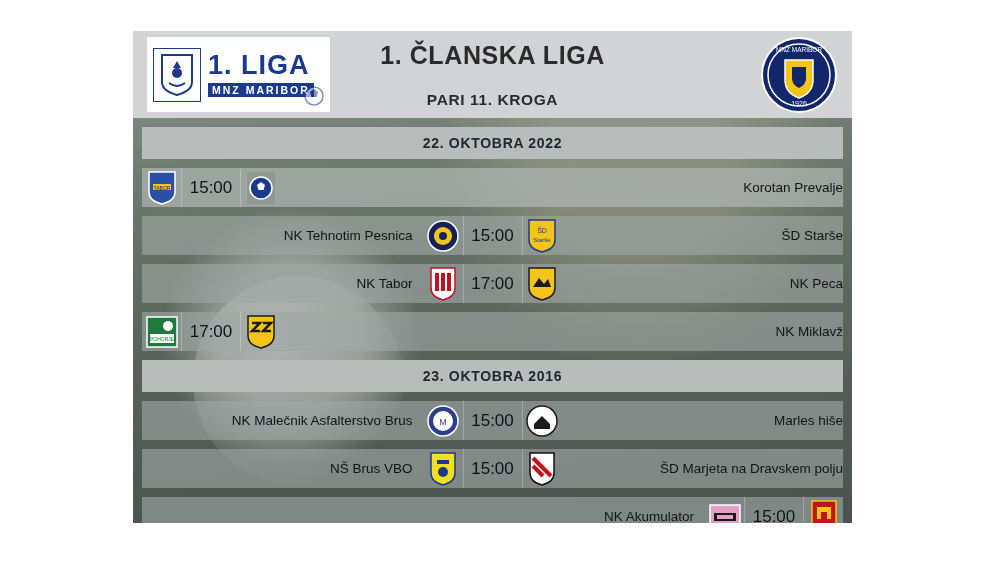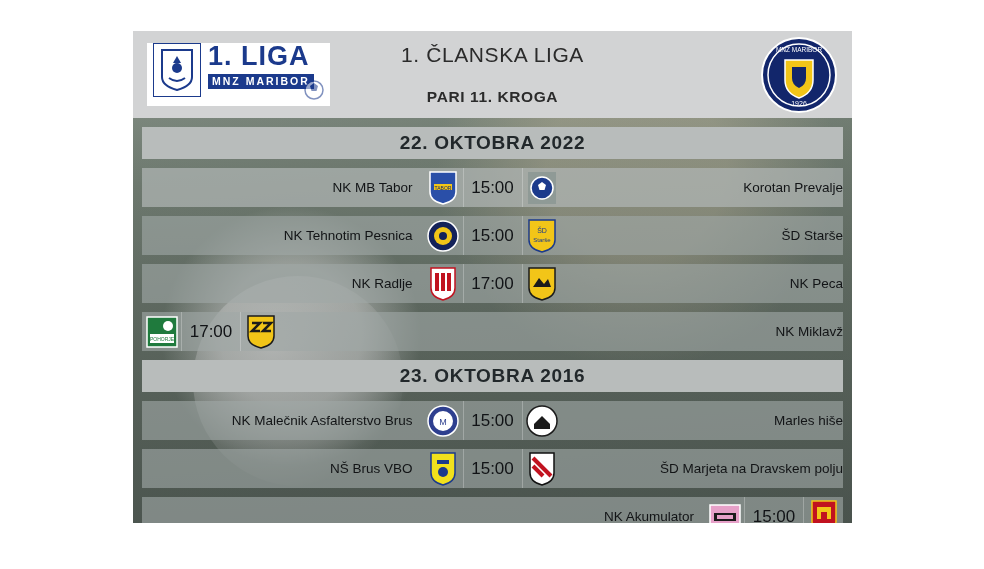--- a/index.html
+++ b/index.html
@@ -59,41 +59,41 @@
     padding: 0 14px;
     box-sizing: border-box;
   }
   .header-center {
     position: absolute;
     left: 0; right: 0;
     text-align: center;
     pointer-events: none;
   }
   .header-title {
-    font-size: 21px;
-    font-weight: normal;
+    font-size: 25px;
+    font-weight: bold;
     color: #2b2b2b;
     letter-spacing: 0.6px;
   }
   .header-sub {
     margin-top: 21px;
     font-size: 15.5px;
     font-weight: bold;
     color: #2b2b2b;
     letter-spacing: 0.6px;
   }
 
   
   .logo-left {
     position: relative;
     width: 183px;
-    height: 63px;
+    height: 75px;
     background: #ffffff;
     display: flex;
-    align-items: flex-start;
+    align-items: center;
     z-index: 2;
   }
   .ll-badge {
     width: 46px; height: 52px;
     margin-left: 6px;
     background: #ffffff;
     border: 1px solid #1b3a8c;
     display: flex; align-items: center; justify-content: center;
   }
   .ll-badge svg { display:block; }
@@ -130,21 +130,21 @@
 
   .date-bar {
     position: relative;
     margin: 9px 9px 0 9px;
     height: 32px;
     background: #b8bcbb;
     display: flex;
     align-items: center;
     justify-content: center;
     color: #22282b;
-    font-size: 19px;
+    font-size: 14px;
     font-weight: bold;
     letter-spacing: 0.7px;
   }
 
   .match {
     position: relative;
     margin: 9px 9px 0 9px;
     height: 39px;
     background: rgba(160,168,166,0.62);
     display: flex;
@@ -226,21 +226,20 @@
         <path d="M32 31 h14 v11 q0 7 -7 10 q-7 -3 -7 -10 z" fill="#12266b"></path>
         <text x="39" y="16" font-size="6.5" fill="#ffffff" text-anchor="middle" font-family="Liberation Sans, sans-serif">MNZ MARIBOR</text>
         <text x="39" y="70" font-size="7" fill="#ffffff" text-anchor="middle" font-family="Liberation Sans, sans-serif">1926</text>
       </svg>
     </div>
   </div>
 
   <div class="date-bar">22. OKTOBRA 2022</div>
 
   <div class="match light">
-    <div class="home-name">NK MB Tabor</div>
     <div class="crest">
       <svg width="30" height="34" viewBox="0 0 30 34">
           <path d="M2 1 h26 v20 q0 9 -13 12 q-13 -3 -13 -12 z" fill="#2a4fa8" stroke="#ffffff" stroke-width="1.5"></path>
           <rect x="6" y="13" width="18" height="6" fill="#f2c518"></rect>
           <text x="15" y="18.5" font-size="5" fill="#12266b" text-anchor="middle" font-family="Liberation Sans, sans-serif">TABOR</text>
         </svg>
     </div>
     <div class="time">15:00</div>
     <div class="crest">
       <svg width="30" height="34" viewBox="0 0 30 34">
@@ -266,21 +265,21 @@
       <svg width="30" height="34" viewBox="0 0 30 34">
           <path d="M2 1 h26 v20 q0 9 -13 12 q-13 -3 -13 -12 z" fill="#f2c518" stroke="#1b3a8c" stroke-width="1.5"></path>
           <text x="15" y="14" font-size="7" fill="#1b3a8c" text-anchor="middle" font-family="Liberation Sans, sans-serif">ŠD</text>
           <text x="15" y="23" font-size="6" fill="#1b3a8c" text-anchor="middle" font-family="Liberation Sans, sans-serif">Starše</text>
         </svg>
     </div>
     <div class="away-name">ŠD Starše</div>
   </div>
 
   <div class="match">
-    <div class="home-name">NK Radlje</div>
+    <div class="home-name">NK Tabor</div>
     <div class="crest">
       <svg width="28" height="34" viewBox="0 0 28 34">
           <path d="M2 1 h24 v20 q0 9 -12 12 q-12 -3 -12 -12 z" fill="#ffffff" stroke="#c1121f" stroke-width="1.5"></path>
           <rect x="6" y="6" width="4" height="18" fill="#c1121f"></rect>
           <rect x="12" y="6" width="4" height="18" fill="#c1121f"></rect>
           <rect x="18" y="6" width="4" height="18" fill="#c1121f"></rect>
         </svg>
     </div>
     <div class="time">17:00</div>
     <div class="crest">

